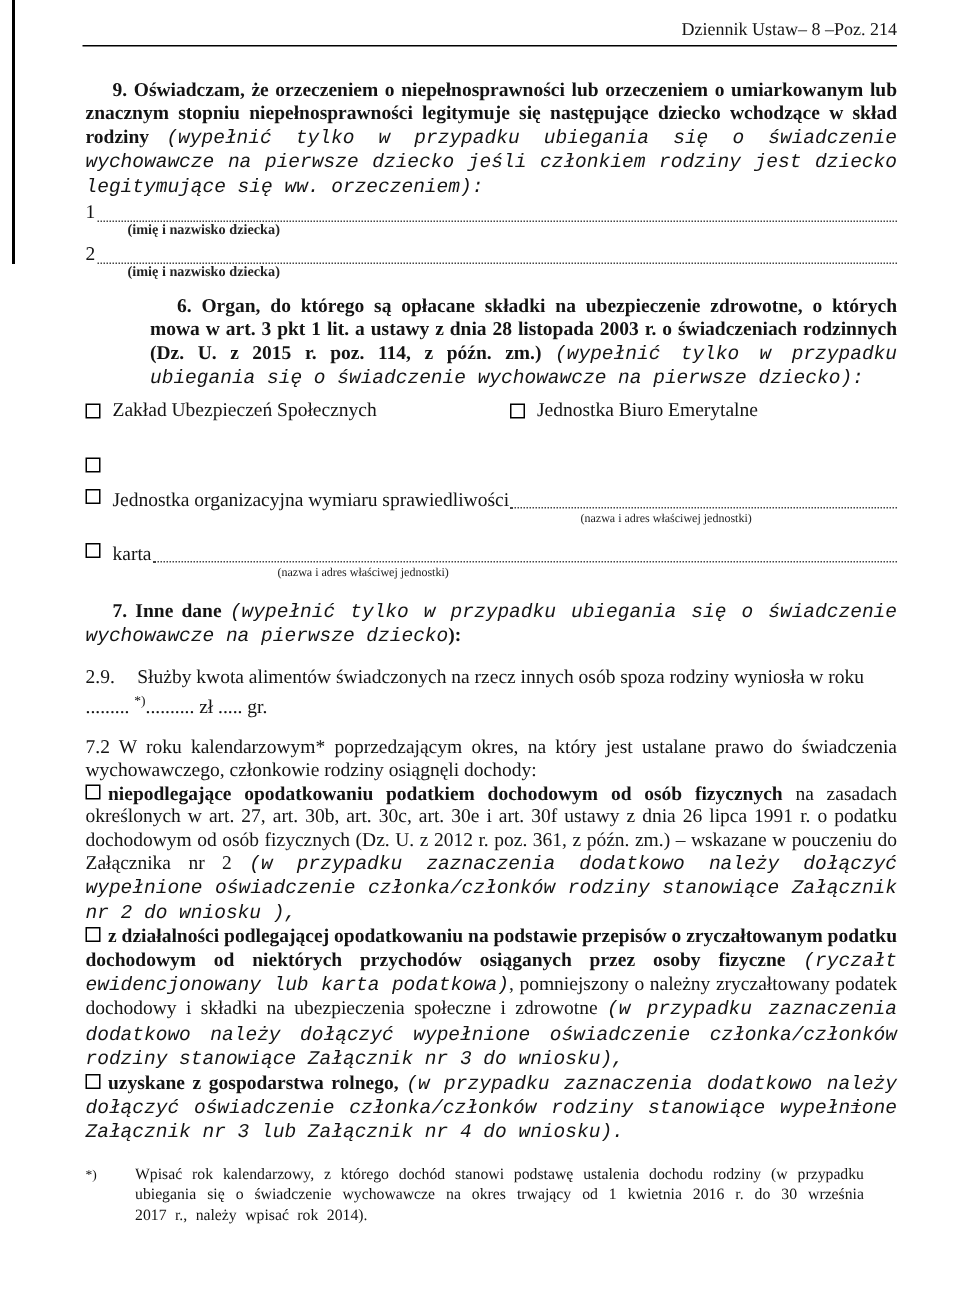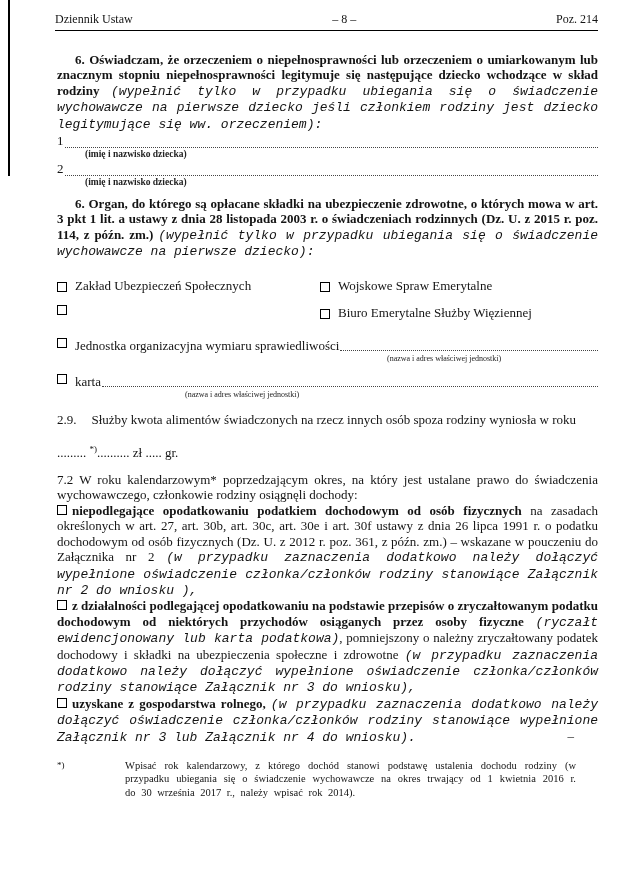--- a/index.html
+++ b/index.html
@@ -11,21 +11,21 @@
     font-family:"Liberation Serif", "DejaVu Serif", serif;
     font-size:13px;
     overflow:hidden;
   }
   .change-bar {
     position:absolute; left:8px; top:0; width:2px; height:176px;
     background:#000;
   }
   .header {
     position:absolute; top:12px; left:55px; right:38px;
-    display:flex; justify-content:space-between; align-items:flex-end;
+    display:flex; justify-content:flex-end; align-items:flex-end;
     font-size:12px;
     border-bottom:1px solid #000;
     padding-bottom:3px;
   }
   .content {
     position:absolute; top:40px; left:57px; right:38px;
   }
   p { margin:0; }
   .para {
     text-align:justify;
@@ -52,75 +52,75 @@
     font-size:8px; color:#222; line-height:10px;
   }
   .checkbox {
     display:inline-block;
     width:8px; height:8px;
     border:1px solid #000;
     background:#fff;
     flex:0 0 auto;
   }
   .opt-grid {
-    margin-top:18px;
+    margin-top:5px;
     display:grid;
     grid-template-columns:263px 1fr;
-    column-gap:0; row-gap:7px;
+    column-gap:0; row-gap:7px;gap:20px;
   }
   .opt {
     display:flex; align-items:flex-start;
     line-height:16px;
   }
   .opt .checkbox { margin-top:4px; margin-right:8px; }
   .opt-label { max-width:250px; }
   .opt-line {
-    display:flex; align-items:flex-start;
+    display:flex; align-items:center;
     line-height:16px;
   }
   .opt-line .checkbox { margin-bottom:3px; margin-right:8px; }
   .sec6-cap-1 { margin-left:330px; padding-left:0; }
   .sec6-cap-2 { margin-left:128px; padding-left:0; }
-  .mt8  { margin-top:8px; }
+  .mt8  { margin-top:8px;margin-left:43px; }
   .mt10 { margin-top:10px; }
   .mt12 { margin-top:12px; }
   .tab { display:inline-block; width:15px; }
   sup.star { font-size:9px; vertical-align:5px; }
-  .p71-line2 { line-height:15px; margin-top:15px; }
+  .p71-line2 { line-height:15px; margin-top:1px; }
   .inline-box {
     display:inline-block; width:8px; height:8px;
     border:1px solid #000; margin-right:5px;
   }
   .footnote {
     display:flex; margin-top:14px;
     font-size:10.5px; line-height:13.5px;
   }
   .fn-marker { flex:0 0 33px; font-size:9px; padding-top:0px; }
-  .fn-text { text-align:justify; word-spacing:3px; padding-right:22px;margin-left:35px; }
+  .fn-text { text-align:justify; word-spacing:3px; padding-right:22px; }
   .footer-dash {
     position:absolute; right:62px; top:728px;
     font-size:13px;
   }
 </style>
 </head>
 <body>
 
 <div class="page">
 
   <div class="change-bar"></div>
 
   <div class="header">
     <span>Dziennik Ustaw</span>
     <span>– 8 –</span>
     <span>Poz. 214</span>
   </div>
 
   <div class="content">
 
-    <p class="para indent mt12"><b>6. Oświadczam, że orzeczeniem o niepełnosprawności  lub orzeczeniem o umiarkowanym lub znacznym stopniu niepełnosprawności legitymuje się następujące dziecko wchodzące w skład rodziny </b><i>(wypełnić tylko w przypadku ubiegania się o świadczenie wychowawcze na pierwsze dziecko jeśli członkiem rodziny jest dziecko legitymujące się ww. orzeczeniem):</i></p>
+    <p class="para indent mt12"><b>9. Oświadczam, że orzeczeniem o niepełnosprawności  lub orzeczeniem o umiarkowanym lub znacznym stopniu niepełnosprawności legitymuje się następujące dziecko wchodzące w skład rodziny </b><i>(wypełnić tylko w przypadku ubiegania się o świadczenie wychowawcze na pierwsze dziecko jeśli członkiem rodziny jest dziecko legitymujące się ww. orzeczeniem):</i></p>
 
     <div class="dotline">
       <span>1</span>
         <span class="dots"></span>
     </div>
     <div class="caption">(imię i nazwisko dziecka)</div>
 
     <div class="dotline">
       <span>2</span>
         <span class="dots"></span>
@@ -129,46 +129,43 @@
 
     <p class="para indent mt8"><b>6. Organ, do którego są opłacane składki na ubezpieczenie zdrowotne, o których mowa w art. 3 pkt 1 lit. a ustawy z dnia 28 listopada 2003 r. o świadczeniach rodzinnych (Dz. U. z 2015 r. poz. 114, z późn. zm.) </b><i>(wypełnić tylko w przypadku ubiegania się o świadczenie wychowawcze na pierwsze dziecko):</i></p>
 
     <div class="opt-grid">
       <div class="opt">
         <span class="checkbox"></span>
         <span class="opt-label">Zakład Ubezpieczeń Społecznych</span>
       </div>
       <div class="opt">
         <span class="checkbox"></span>
-        <span class="opt-label">Wojskowe Spraw Emerytalne</span>
+        <span class="opt-label">Jednostka Biuro Emerytalne</span>
       </div>
       <div class="opt">
         <span class="checkbox"></span>
-      </div>
-      <div class="opt" style="margin-top:4px;">
-        <span class="checkbox"></span>
-        <span class="opt-label">Biuro Emerytalne Służby Więziennej</span>
       </div>
       <div></div>
     </div>
 
     <div class="opt-line mt10">
       <span class="checkbox"></span>
       <span>Jednostka organizacyjna wymiaru sprawiedliwości</span>
       <span class="dots"></span>
     </div>
     <div class="small-caption sec6-cap-1">(nazwa i adres właściwej jednostki)</div>
 
     <div class="opt-line mt10">
       <span class="checkbox"></span>
       <span>karta</span>
       <span class="dots"></span>
     </div>
     <div class="small-caption sec6-cap-2">(nazwa i adres właściwej jednostki)</div>
 
+    <p class="para indent mt12"><b>7. Inne dane </b><i>(wypełnić tylko w przypadku ubiegania się o świadczenie wychowawcze na pierwsze dziecko</i><b>):</b></p>
 
     <p class="para mt12"><span>2.9.</span><span class="tab"></span><span>Służby kwota alimentów świadczonych na rzecz innych osób spoza rodziny wyniosła w roku</span></p>
     <p class="p71-line2"><span>.........</span> <sup class="star">*)</sup><span>..........</span><span> zł </span><span>.....</span><span> gr.</span></p>
 
     <p class="para mt12">7.2 W roku kalendarzowym* poprzedzającym okres, na który jest ustalane prawo do świadczenia wychowawczego, członkowie rodziny osiągnęli dochody:</p>
 
     <p class="para"><span class="inline-box"></span><b>niepodlegające opodatkowaniu podatkiem dochodowym od osób fizycznych</b><span> na zasadach określonych w art. 27, art. 30b,  art. 30c, art. 30e i art. 30f ustawy z dnia 26 lipca 1991 r. o podatku dochodowym od osób fizycznych (Dz. U. z 2012 r. poz. 361, z późn. zm.) – wskazane w pouczeniu do Załącznika nr 2 </span><i>(w przypadku zaznaczenia dodatkowo należy dołączyć wypełnione oświadczenie członka/członków rodziny stanowiące Załącznik nr 2 do wniosku ),</i></p>
 
     <p class="para"><span class="inline-box"></span><b>z działalności podlegającej opodatkowaniu na podstawie przepisów o zryczałtowanym podatku dochodowym od niektórych przychodów osiąganych przez osoby fizyczne </b><i>(ryczałt ewidencjonowany lub karta podatkowa)</i><span>, pomniejszony o należny zryczałtowany podatek dochodowy i składki na ubezpieczenia społeczne i zdrowotne </span><i>(w przypadku zaznaczenia dodatkowo należy dołączyć wypełnione oświadczenie członka/członków rodziny  stanowiące  Załącznik nr 3 do wniosku),</i></p>
 

